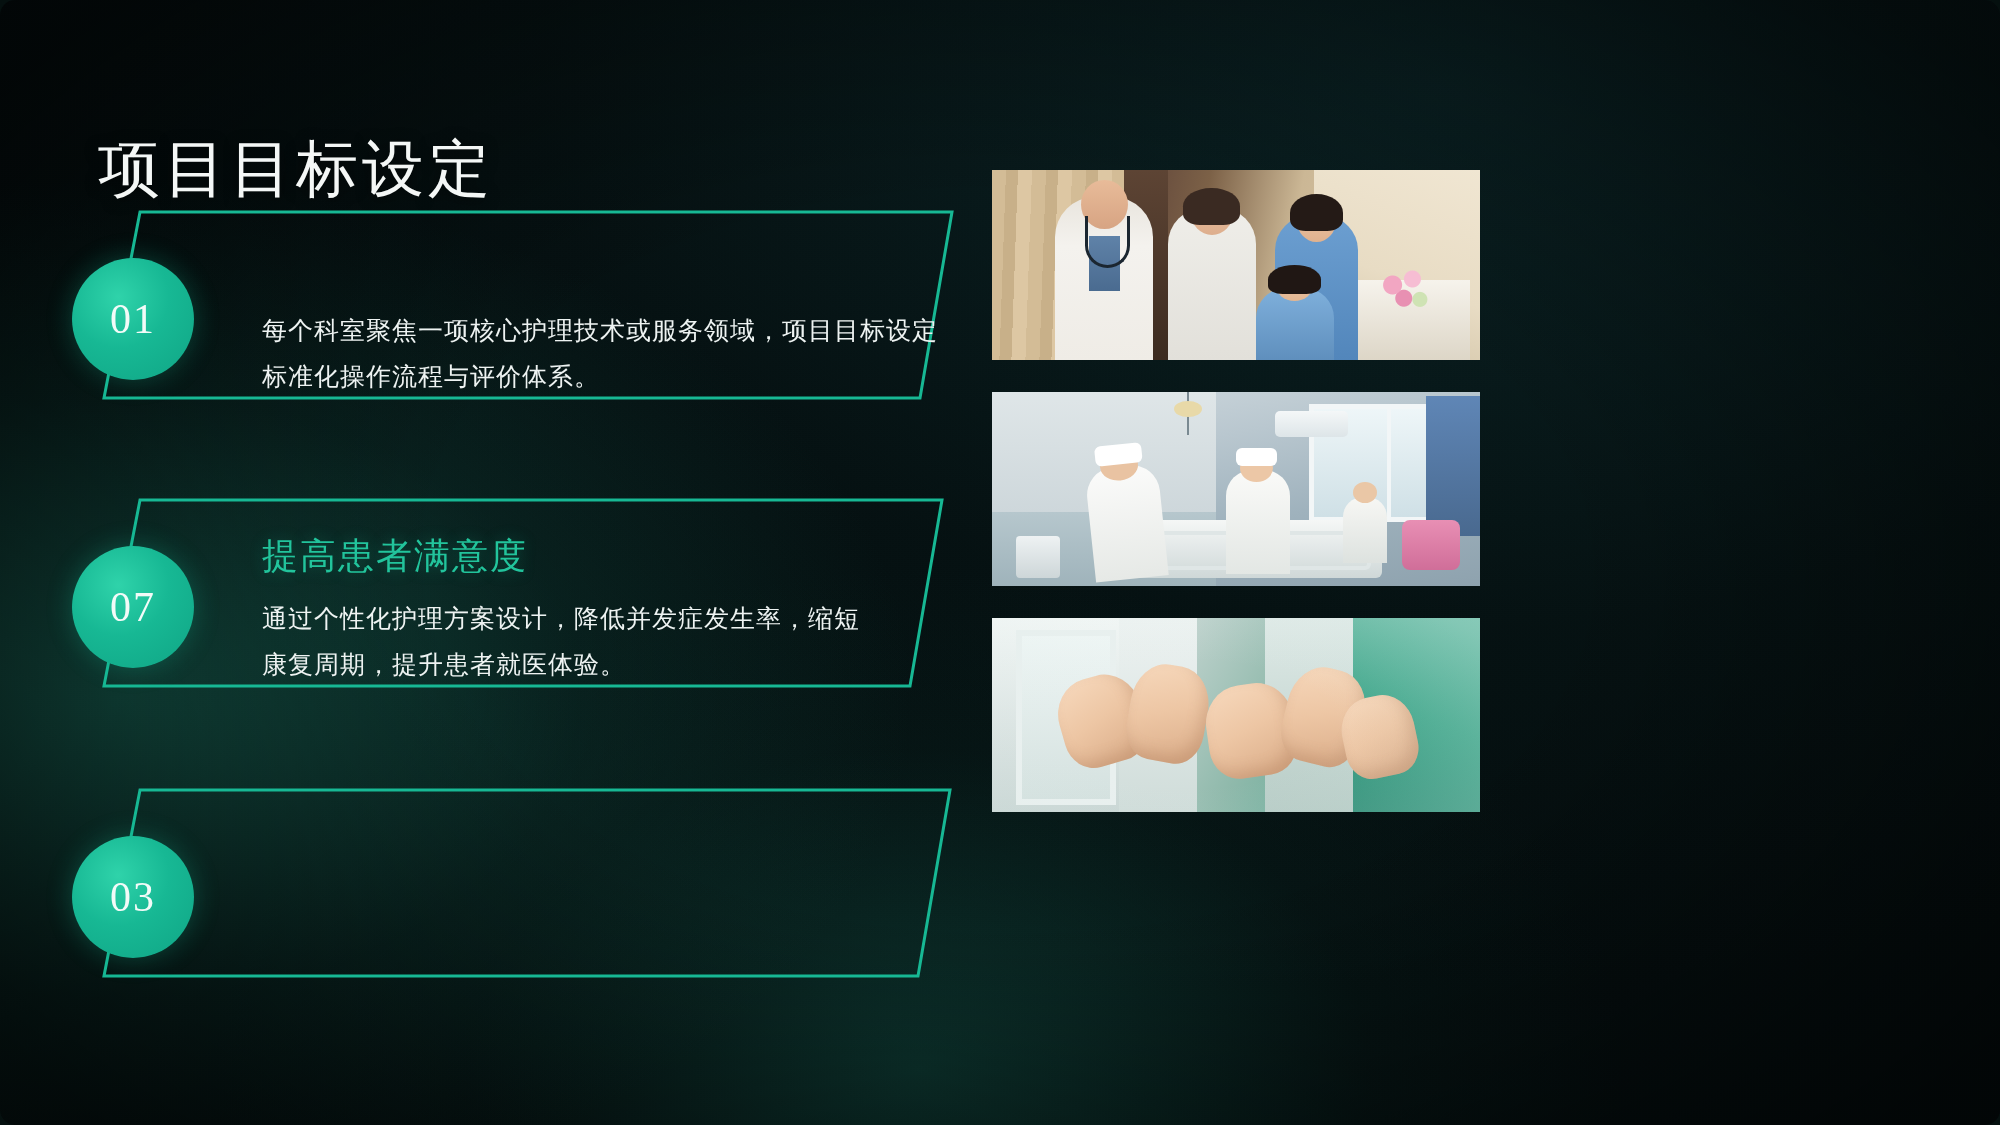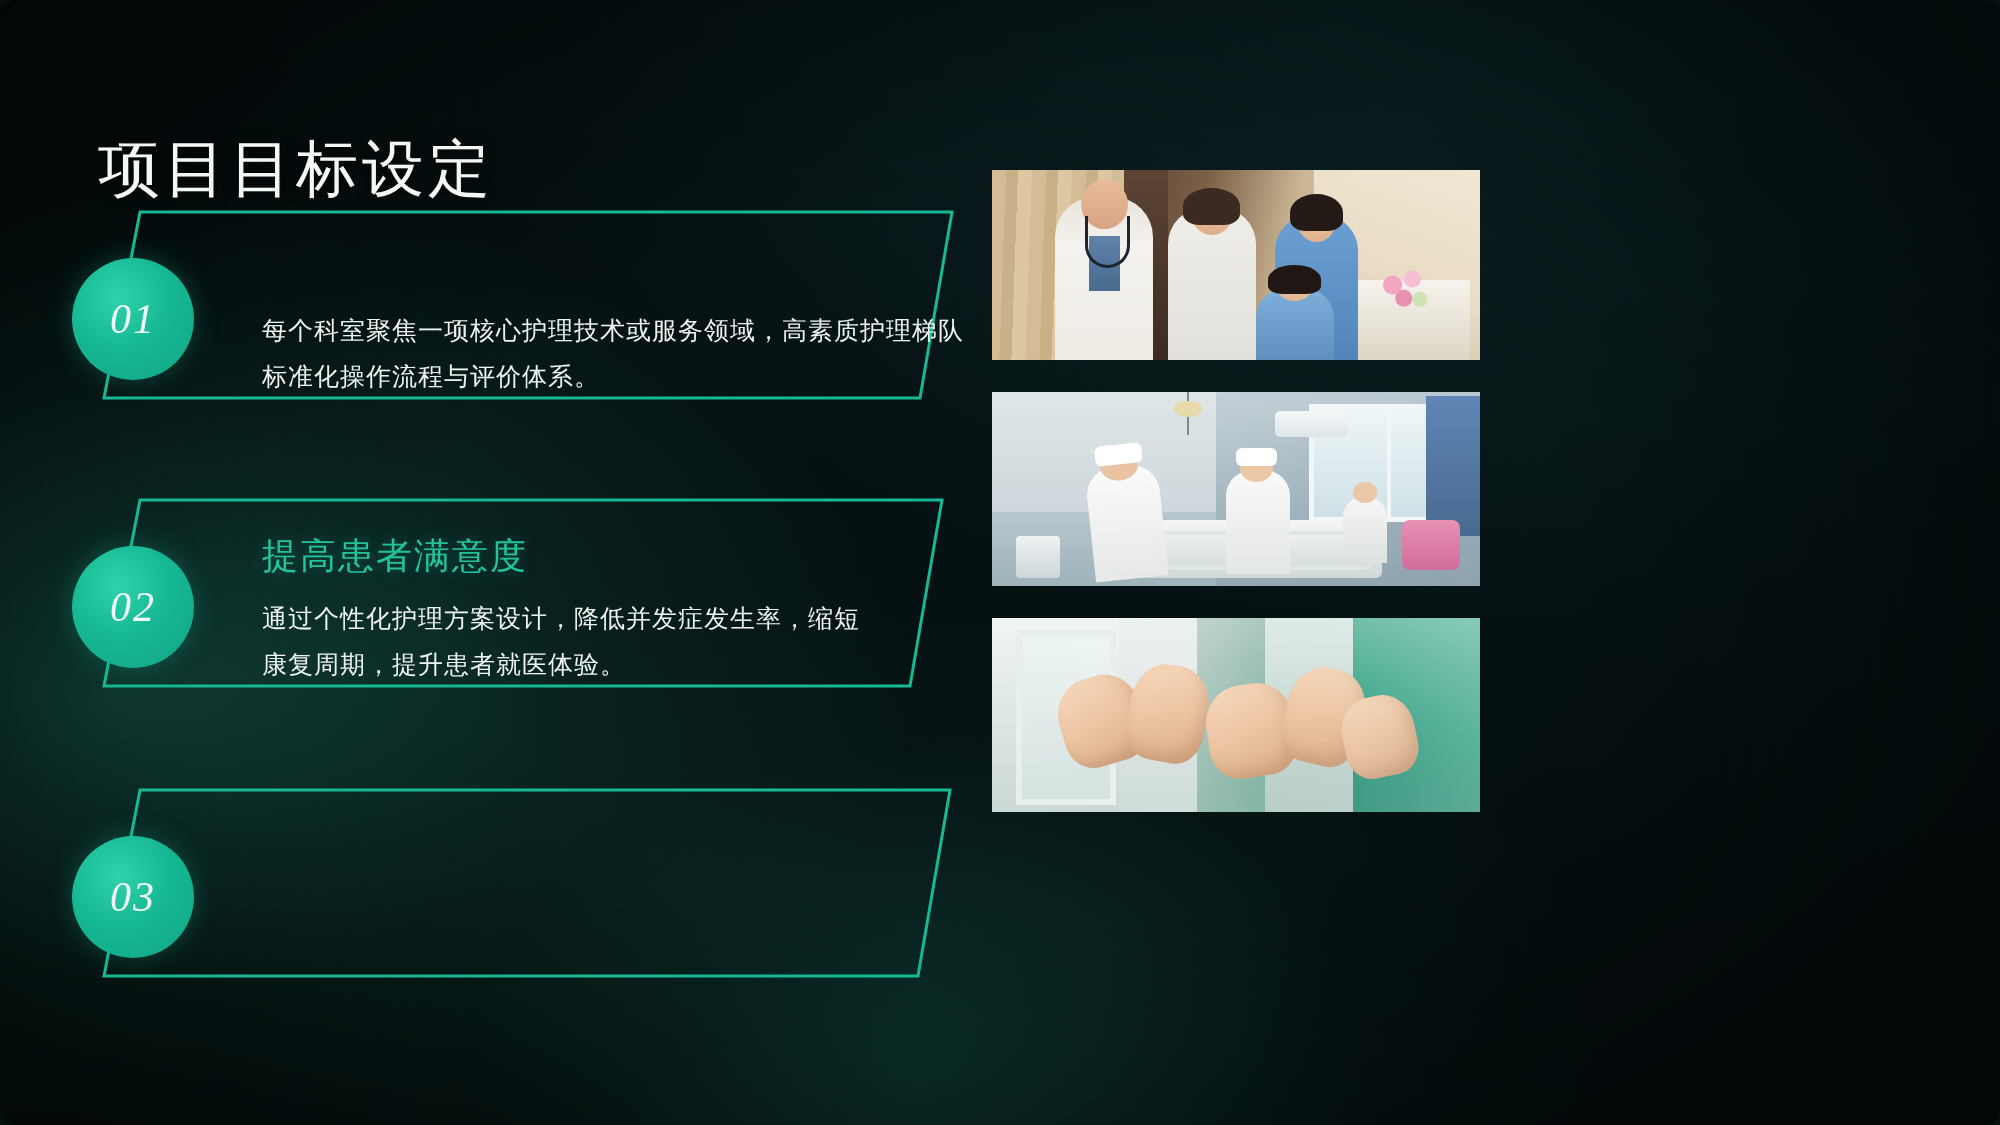--- a/index.html
+++ b/index.html
@@ -48,21 +48,21 @@
     position:absolute;left:20px;top:0;width:860px;height:230px;
     pointer-events:none;
   }
   .para svg{display:block;overflow:visible;}
 
   .badge{
     position:absolute;left:0px;top:46px;width:122px;height:122px;
     border-radius:50%;
     background:radial-gradient(circle at 38% 32%, #2fd3aa 0%, #17b894 45%, #10a585 100%);
     box-shadow:0 0 26px rgba(23,184,148,.30);
-    display:flex;align-items:center;justify-content:center;font-style:italic;
+    display:flex;align-items:center;justify-content:center;
   }
   .badge-num{
     font-size:42px;color:#f2fbf8;letter-spacing:2px;line-height:1;
     font-family:"Liberation Serif","DejaVu Serif",serif;
   }
 
   .card-head{
     position:absolute;left:190px;top:38px;
     font-size:36px;letter-spacing:2px;color:#22c49c;line-height:1;
     text-shadow:0 0 16px rgba(34,196,156,.28);
@@ -171,33 +171,33 @@
   <div class="card card-1">
     <div class="para">
       <svg width="880" height="230" viewBox="0 0 880 230">
         <polygon points="48,0 860,0 828,186 12,186" fill="none" stroke="#17b894" stroke-width="3"></polygon>
       </svg>
     </div>
     <div class="badge">
       <span class="badge-num">01</span>
     </div>
     <div class="card-body">
-      <span class="ln">每个科室聚焦一项核心护理技术或服务领域，高素质护理梯队</span>
+      <span class="ln">每个科室聚焦一项核心护理技术或服务领域，项目目标设定</span>
       <span class="ln">标准化操作流程与评价体系。</span>
     </div>
   </div>
 
   <div class="card card-2">
     <div class="para">
       <svg width="880" height="230" viewBox="0 0 880 230">
         <polygon points="48,0 850,0 818,186 12,186" fill="none" stroke="#17b894" stroke-width="3"></polygon>
       </svg>
     </div>
     <div class="badge">
-      <span class="badge-num">02</span>
+      <span class="badge-num">07</span>
     </div>
     <div class="card-head">提高患者满意度</div>
     <div class="card-body">
       <span class="ln">通过个性化护理方案设计，降低并发症发生率，缩短</span>
       <span class="ln">康复周期，提升患者就医体验。</span>
     </div>
   </div>
 
   <div class="card card-3">
     <div class="para">

